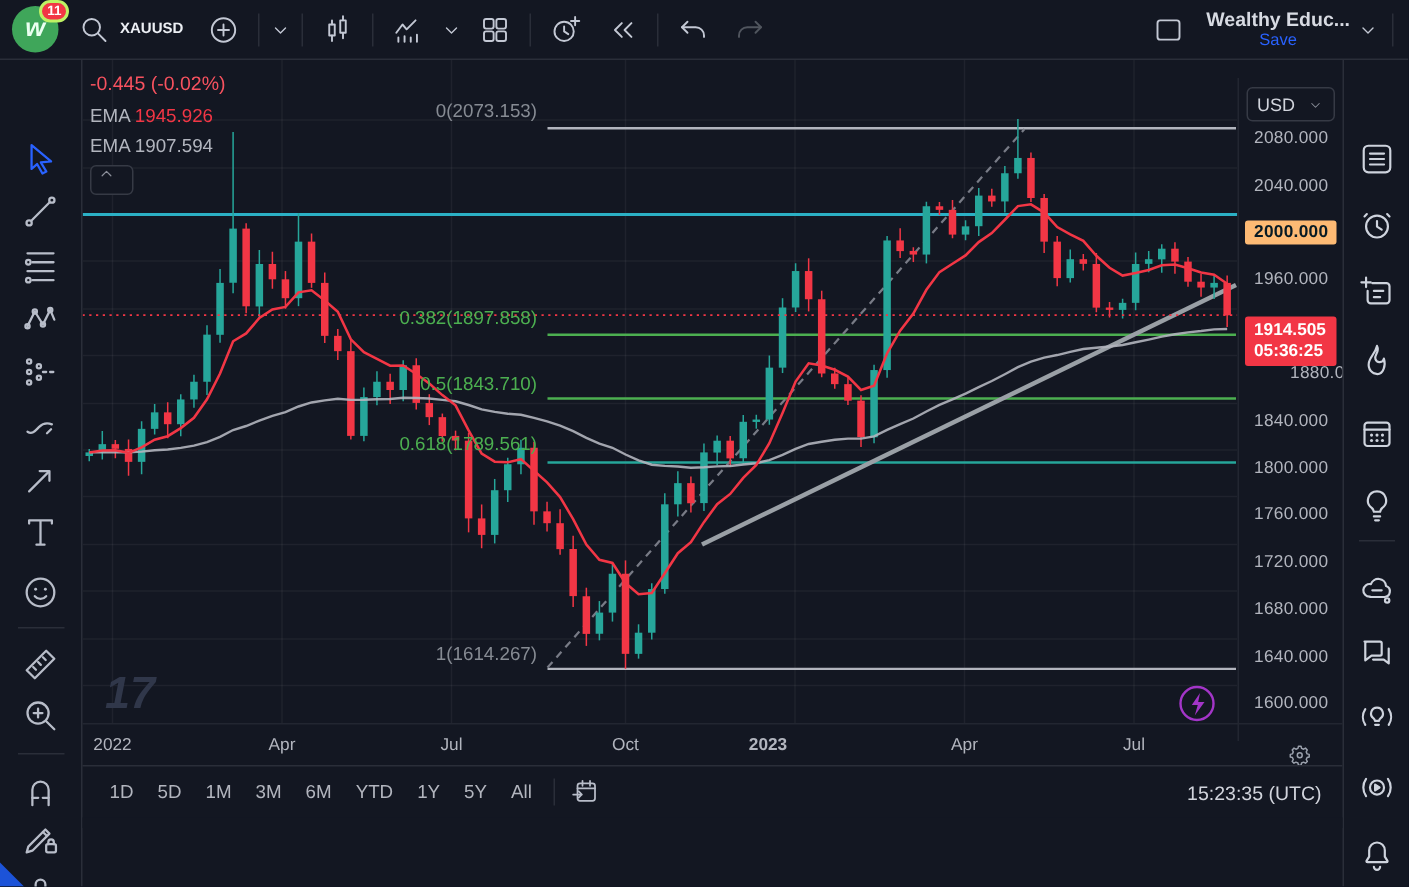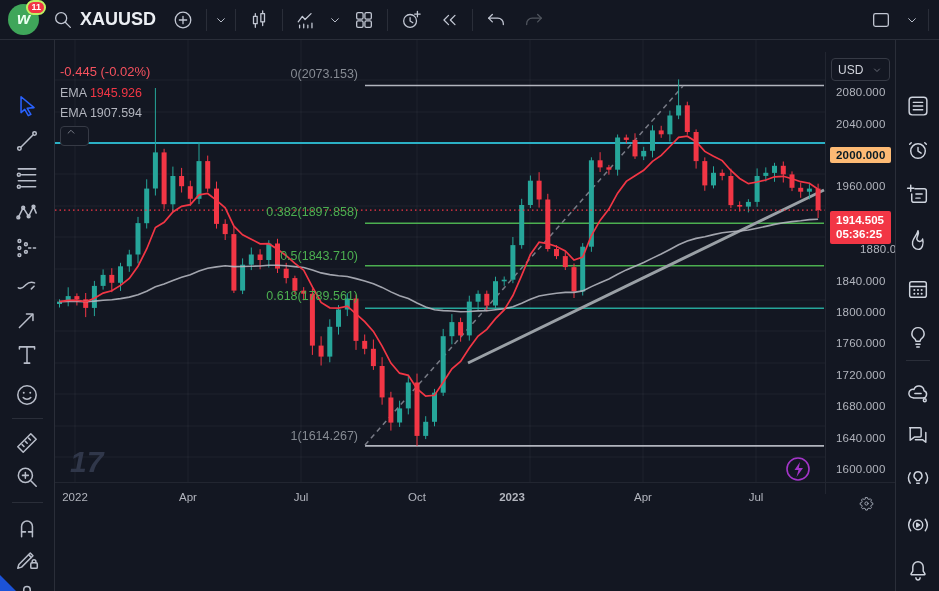--- a/index.html
+++ b/index.html
@@ -12,21 +12,21 @@
     border-bottom:1px solid #2a2e39; display:flex; align-items:center; padding:0 6px 0 6px; }
   .logo-wrap { position:relative; width:38px; height:34px; flex:0 0 auto; }
   .logo { position:absolute; left:2px; top:1px; width:31px; height:31px; border-radius:50%;
     background:#3fa65a; display:flex; align-items:center; justify-content:center;
     color:#eafff0; font-weight:bold; font-style:italic; font-size:17px; }
   .badge { position:absolute; right:-2px; top:-3px; min-width:16px; height:15px; border-radius:8px;
     background:#f23645; color:#fff; font-size:9px; font-weight:bold; display:flex;
     align-items:center; justify-content:center; padding:0 3px; border:2px solid #bef264;margin-left:39px; }
   .hbtn { display:flex; align-items:center; gap:6px; padding:0 8px; height:32px; border-radius:4px;
     color:#c3c8d4; font-size:13px; }
-  .symbol { font-size:18px; font-weight:bold; color:#eceff4; }
+  .symbol { font-size:10px; font-weight:bold; color:#eceff4; }
   .vdiv { width:1px; height:22px; background:#2a2e39; margin:0 4px; flex:0 0 auto; }
   .intervals { display:flex; align-items:center; }
   .interval { padding:0 7px; font-size:13px; color:#b2b5be; height:32px; display:flex; align-items:center; }
   .interval.active { color:#2962ff; }
   .icon { display:inline-block; width:22px; height:22px; }
   .icon svg { width:100%; height:100%; display:block; }
   .icon.small { width:16px; height:16px; }
   .icon.dim { color:#50555e; }
   .account { display:flex; flex-direction:column; align-items:flex-start; line-height:1.1; margin-left:6px; }
   .account-name { font-size:13px; color:#d7dae2; font-weight:bold; }
@@ -38,21 +38,21 @@
     border-right:1px solid #2a2e39; background:#131722; }
   .rail-item { position:absolute; left:50%; transform:translate(-50%,-50%); width:26px; height:26px; color:#b8bdc9; }
   .rail-item svg { width:100%; height:100%; }
   .rail-div { position:absolute; left:12px; width:31px; height:1px; background:#2a2e39; }
   .blue-corner { position:absolute; left:0; bottom:0; width:0; height:0;
     border-bottom:16px solid #1c53d8; border-right:16px solid transparent; }
 
   
   .center { position:absolute; left:55px; top:40px; width:840px; height:505px; }
   .chart-pane { position:absolute; left:0; top:0; width:770px; height:442px; overflow:hidden; }
-  .legend { position:absolute; left:5px; top:24px; font-size:13px; z-index:5; }
+  .legend { position:absolute; left:5px; top:8px; font-size:13px; z-index:5; }
   .legend .chg { color:#f7525f; margin-bottom:7px; }
   .legend .ema-row { font-size:12.5px; margin-bottom:6px; }
   .legend .ema-lab { color:#b2b5be; margin-right:0; }
   .ema1-val { color:#f23645; }
   .ema2-val { color:#b2b5be; }
   .legend-collapse { width:29px; height:20px; border:1px solid #363a45; border-radius:4px;
     background:#131722; color:#8a8e99; display:flex; align-items:center; justify-content:center; margin-top:4px; }
   .legend-collapse svg{ width:14px; height:14px; }
 
   
@@ -202,20 +202,24 @@
           </svg>
         </span>
     </div>
     <div class="spacer"></div>
     <div class="hbtn">
       <span class="icon">
           <svg viewBox="0 0 24 24" fill="none" stroke="currentColor" stroke-width="1.4" stroke-linecap="round" stroke-linejoin="round">
             <rect x="4" y="5" width="16" height="14" rx="2"></rect>
           </svg>
         </span>
+    </div>
+    <div class="account">
+      <span class="account-name">Wealthy Educ...</span>
+      <span class="save">Save</span>
     </div>
     <div class="hbtn" style="padding:0 4px;">
       <span class="icon small">
           <svg viewBox="0 0 24 24" fill="none" stroke="currentColor" stroke-width="1.4" stroke-linecap="round" stroke-linejoin="round">
             <path d="M7 10l5 5 5-5"></path>
           </svg>
         </span>
     </div>
     <div class="vdiv"></div>
   </div>
@@ -571,20 +575,40 @@
     <div class="time-axis" id="time-axis">
         <div class="tlabel" style="left: 20px;">2022</div>
         <div class="tlabel" style="left: 133px;">Apr</div>
         <div class="tlabel" style="left: 246px;">Jul</div>
         <div class="tlabel" style="left: 362px;">Oct</div>
         <div class="tlabel" style="left: 457px; font-weight: bold;">2023</div>
         <div class="tlabel" style="left: 588px;">Apr</div>
         <div class="tlabel" style="left: 701px;">Jul</div>
       </div>
 
+    <div class="range-bar" id="range-bar">
+        <div class="range-item">1D</div>
+        <div class="range-item">5D</div>
+        <div class="range-item">1M</div>
+        <div class="range-item">3M</div>
+        <div class="range-item">6M</div>
+        <div class="range-item">YTD</div>
+        <div class="range-item">1Y</div>
+        <div class="range-item">5Y</div>
+        <div class="range-item">All</div>
+        <div class="vdiv"></div>
+        <span class="icon goto-icon">
+          <svg viewBox="0 0 24 24" fill="none" stroke="currentColor" stroke-width="1.4" stroke-linecap="round" stroke-linejoin="round">
+            <rect x="6" y="5" width="14" height="14" rx="2"></rect>
+            <path d="M6 9h14M10 3v4M16 3v4"></path>
+            <path d="M2.5 14h7M7 11.5L9.5 14 7 16.5"></path>
+          </svg>
+        </span>
+        <div class="clock">15:23:35 (UTC)</div>
+      </div>
   </div>
 
   <div class="right-rail" id="right-rail">
       <div class="side-item" style="top: 66px;"><svg viewBox="0 0 24 24" fill="none" stroke="currentColor" stroke-width="1.4" stroke-linecap="round" stroke-linejoin="round">
           <rect x="3.5" y="3.5" width="17" height="17" rx="3"></rect>
           <path d="M7.5 8.5h9M7.5 12h9M7.5 15.5h9"></path>
         </svg></div>
       <div class="side-item" style="top: 110px;"><svg viewBox="0 0 24 24" fill="none" stroke="currentColor" stroke-width="1.4" stroke-linecap="round" stroke-linejoin="round">
           <circle cx="12" cy="13" r="7"></circle>
           <path d="M12 9.5V13l3 2"></path>

